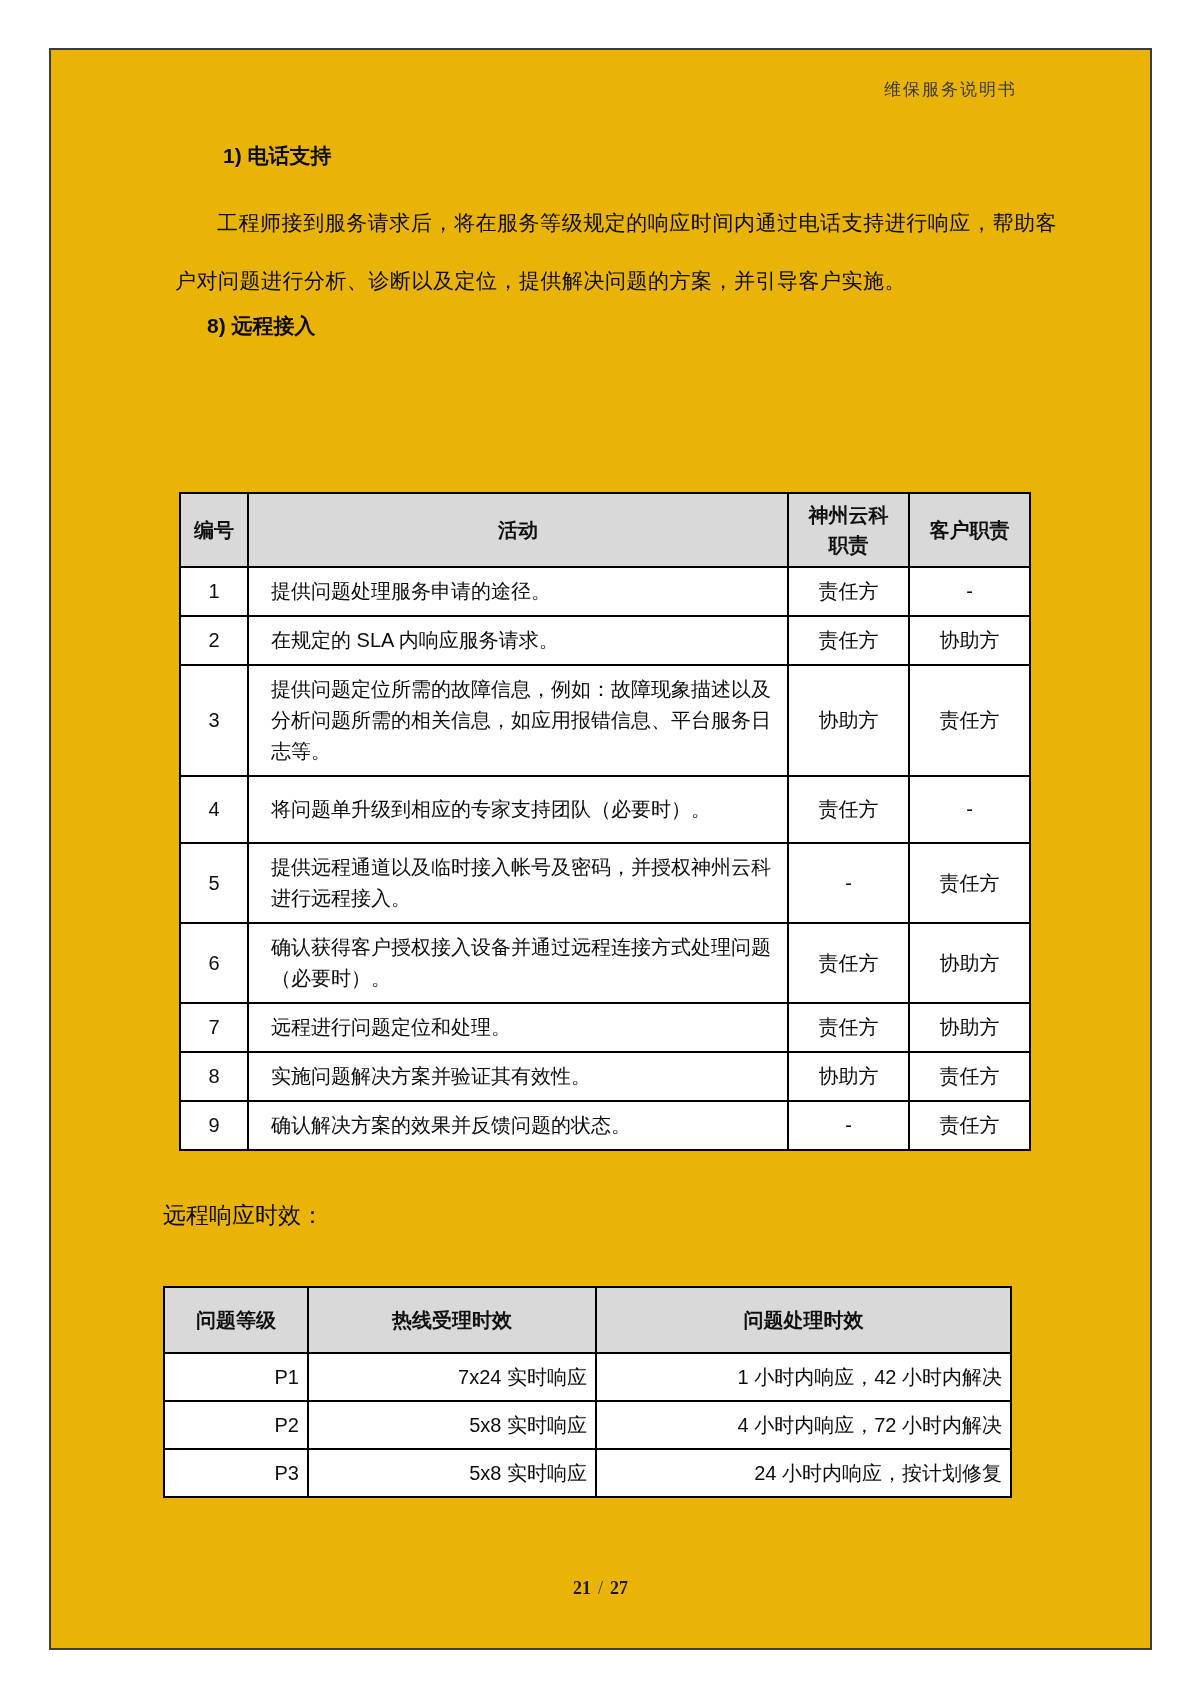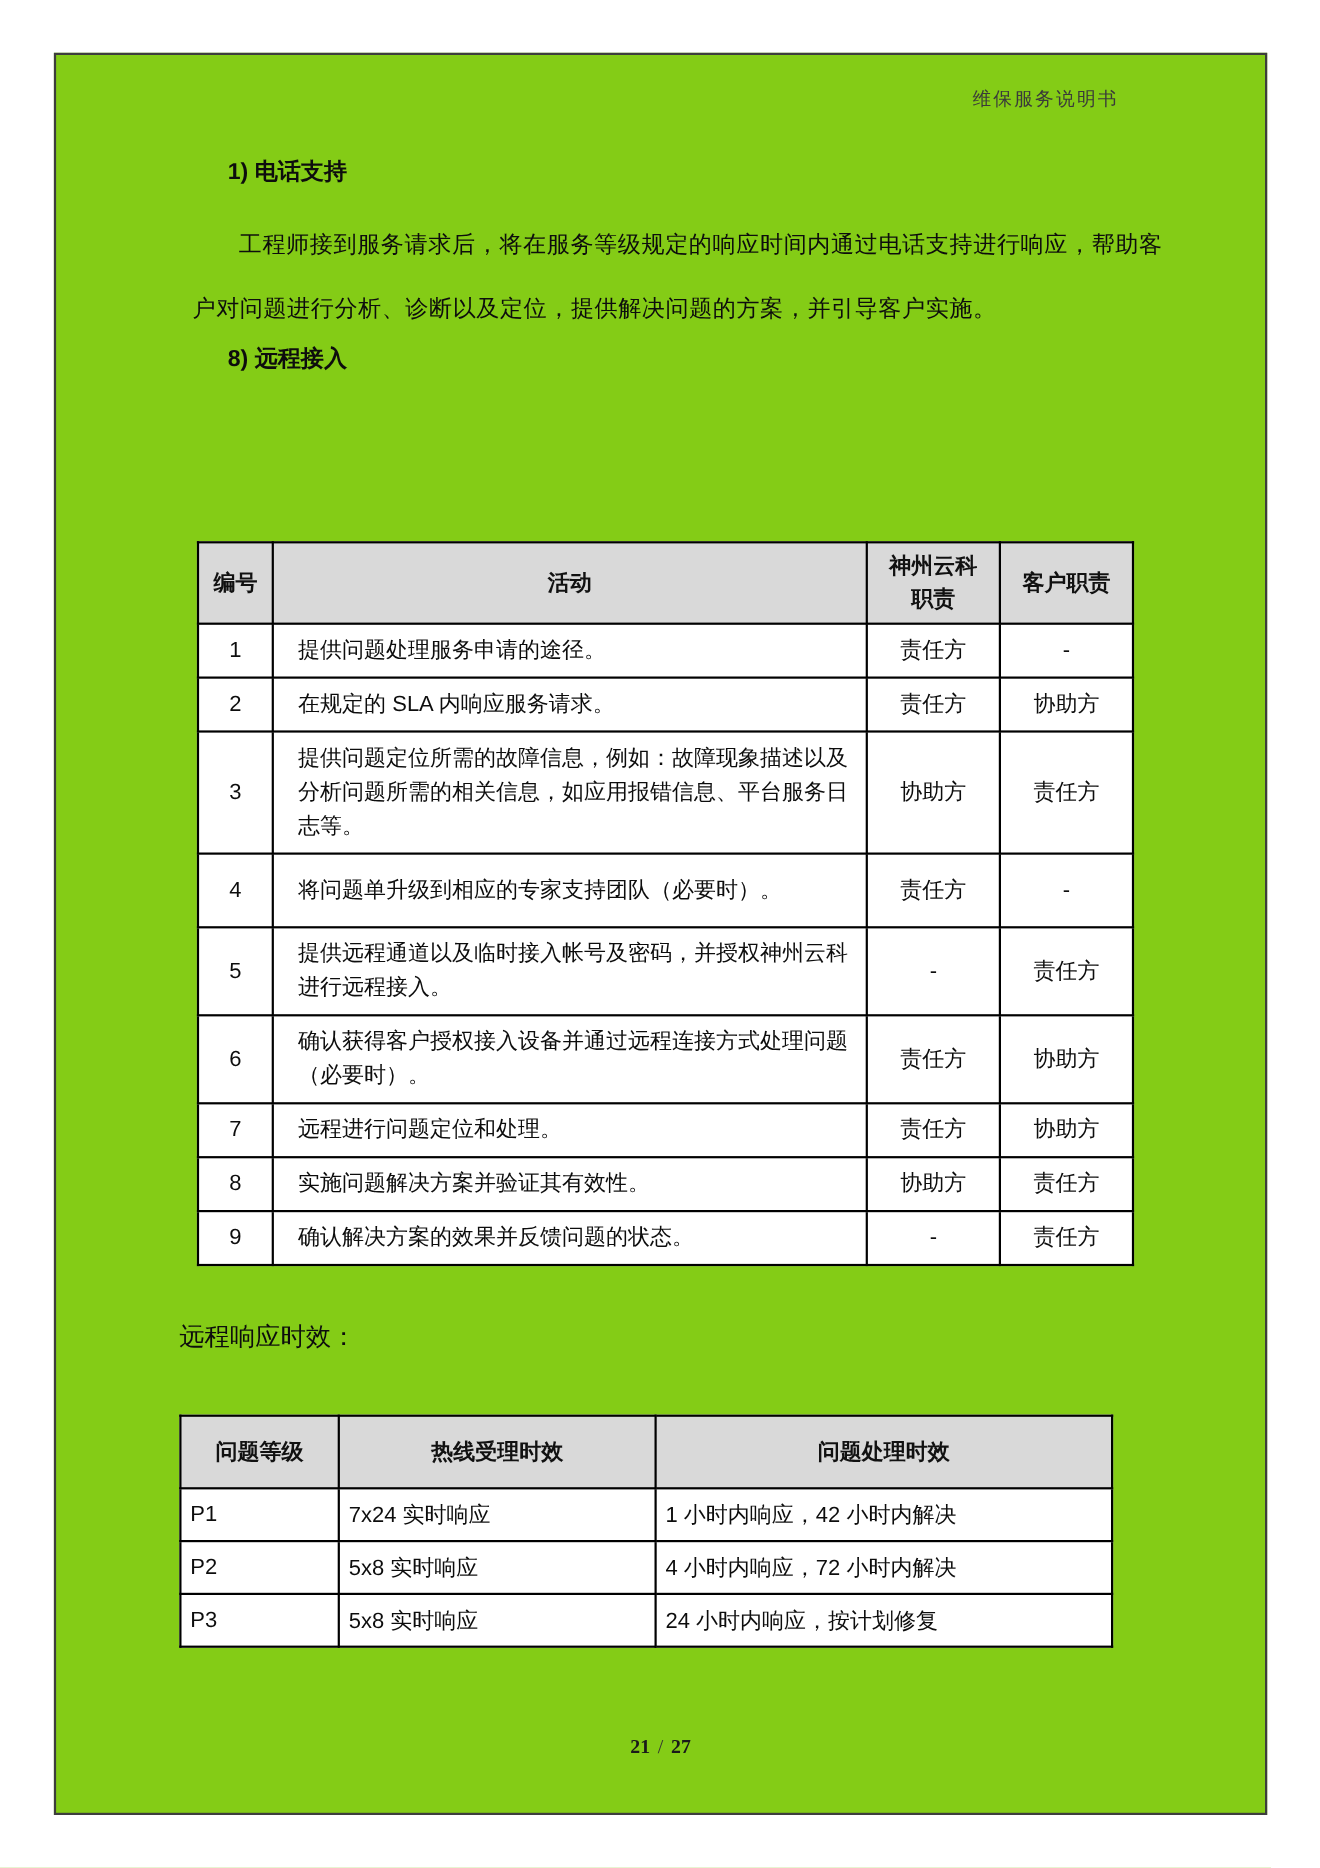--- a/index.html
+++ b/index.html
@@ -8,33 +8,33 @@
     width: 1200px; height: 1698px;
     background: #ffffff;
     font-family: "Liberation Sans", "DejaVu Sans", sans-serif;
     color: #111111;
     position: relative;
   }
   .frame {
     position: absolute; left: 49px; top: 48px;
     width: 1103px; height: 1602px;
     border: 2px solid #3d3d3d;
-    background: #84cc16;
+    background: #eab308;
   }
   .doc-header {
     position: absolute; top: 28px; right: 133px;
     font-family: "Liberation Serif", "DejaVu Serif", serif;
     font-size: 17px; color: #3a3a3a; letter-spacing: 2px;
   }
   .sec-heading {
     position: absolute; left: 156px;
     font-size: 21px; font-weight: bold; color: #0d0d0d;
     margin: 0;
   }
-  #heading-1 { top: 92px; }
+  #heading-1 { top: 92px; margin-left: 16px; }
   #heading-2 { top: 262px; }
   .body-para {
     position: absolute; left: 112px; width: 882px;
     font-size: 21px; line-height: 58px;
     text-align: justify; text-indent: 2em;
     letter-spacing: 0.5px; color: #0d0d0d;
     margin: 12px;
   }
   #para-1 { top: 132px; }
   #para-2 { top: 305px; }
@@ -68,21 +68,21 @@
   #responsibility-table td:nth-child(2) { text-align: left; padding-left: 22px; }
   #responsibility-table tbody tr:nth-child(4) td { padding-top: 17px; padding-bottom: 17px; }
   .response-label {
     position: absolute; left: 112px; top: 1150px;
     font-size: 23px; color: #0d0d0d; margin: 0;
   }
   #sla-table { left: 112px; top: 1236px; width: 847px; padding-left: 28px; }
   #sla-table th { height: 66px; }
   #sla-table td {
     font-size: 20px; height: 48px;
-    text-align: left; vertical-align: middle;
+    text-align: right; vertical-align: middle;
     padding: 2px 8px; color: #0d0d0d;
   }
   .footer {
     position: absolute; left: 0; top: 1528px; width: 100%;
     text-align: center;
     font-family: "Liberation Serif", "DejaVu Serif", serif;
     font-size: 18px; font-weight: bold; color: #1a1a1a;
   }
   .footer .sep { font-weight: normal; padding: 0 7px; color: #333333; }
 </style>

